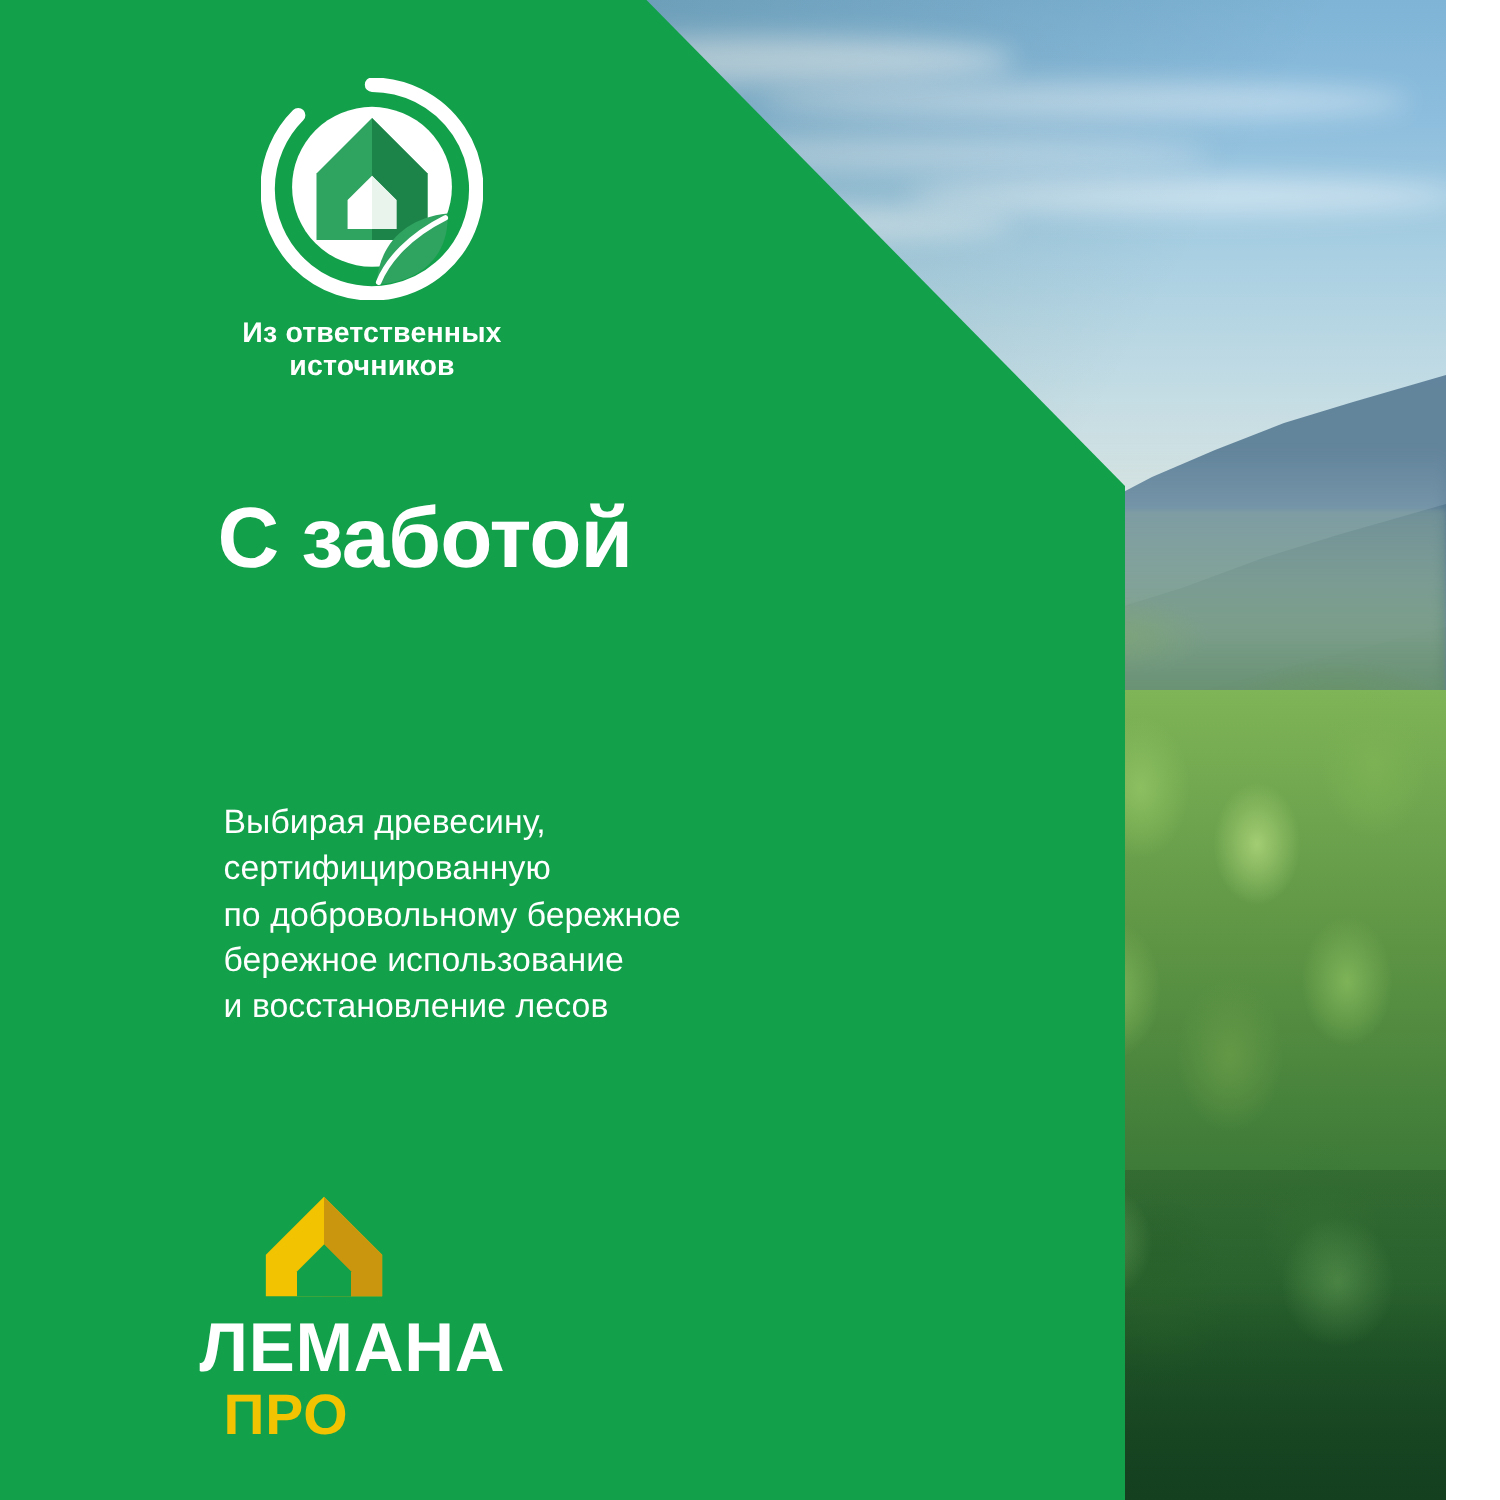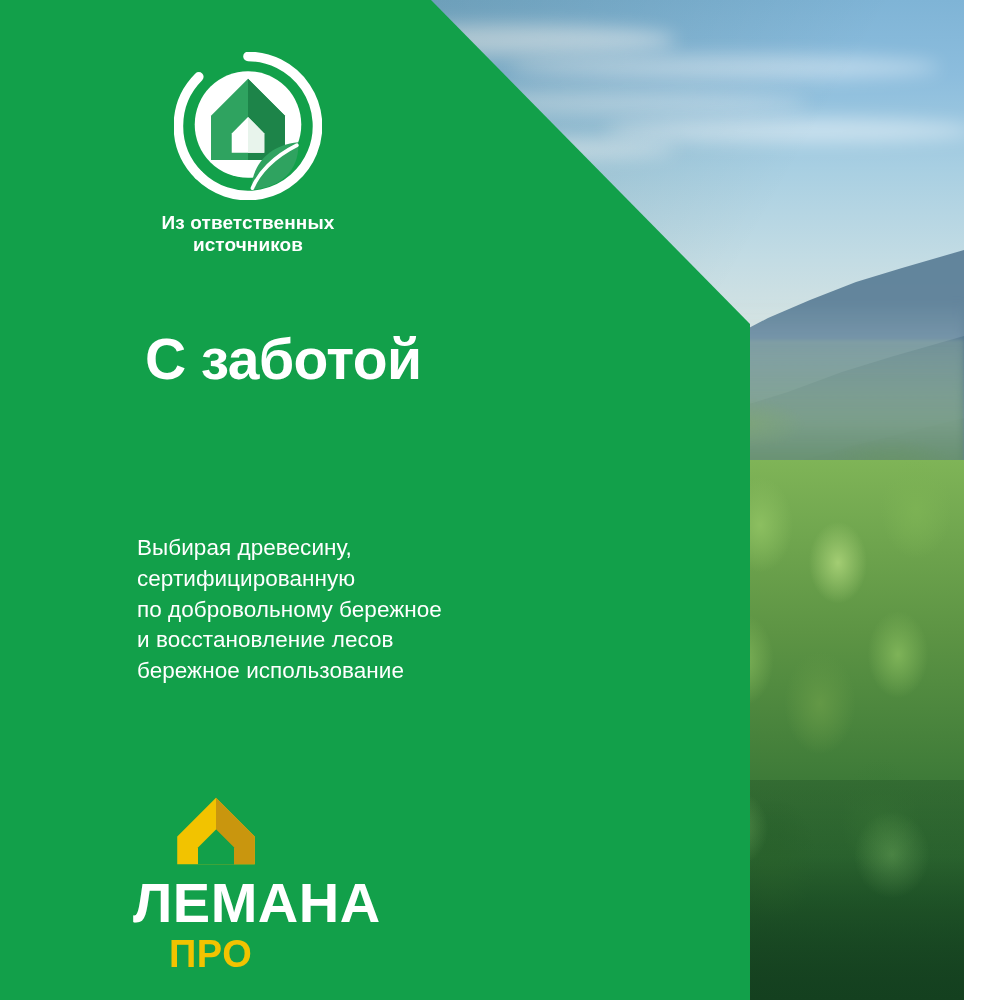--- a/index.html
+++ b/index.html
@@ -153,39 +153,39 @@
     font-size:57px;
     line-height:1.03;
     letter-spacing:-.6px;
     margin-left:12px;
   }
   .headline span { display:block; }
 
   
   .body-copy {
     position:absolute;
-    left:137px; top:533px;
+    left:149px; top:533px;
     color:#ffffff;
     font-size:22.5px;
     line-height:1.37;
     letter-spacing:.05px;
   }
   .body-copy span { display:block; }
 
   
   .brand { position:absolute; left:133px; top:795px; width:240px; }
   .brand-house { display:block; margin:0 0 8px 41px; width:84px; height:72px; }
   .brand-name {
-    color:#ffffff; font-weight:bold; font-size:56px;
+    color:#ffffff; font-weight:bold; font-size:46px;
     line-height:1; letter-spacing:.5px;
   }
   .brand-sub {
     color:#f2c300; font-weight:bold; font-size:38px;
     line-height:1; letter-spacing:.5px;
-    margin-top:4px; margin-left:36px;
+    margin-top:4px; margin-left:16px;
   }
 </style>
 </head>
 <body>
 
 <div class="poster">
 
   <div class="photo">
     <div class="photo-sky">
       <div class="cloud cl1"></div>
@@ -242,22 +242,22 @@
   </div>
 
   <h1 class="headline">
     <span>С заботой</span>
   </h1>
 
   <p class="body-copy">
     <span>Выбирая древесину,</span>
     <span>сертифицированную</span>
     <span>по добровольному бережное</span>
+    <span>бережное использование</span>
     <span>и восстановление лесов</span>
-    <span>бережное использование</span>
   </p>
 
   <div class="brand">
     <svg class="brand-house" viewBox="0 0 120 104" aria-hidden="true">
       <path d="M60 4 L116 60 L116 100 L4 100 L4 60 Z" fill="#f2c300"></path>
       <path d="M60 4 L116 60 L116 100 L60 100 Z" fill="#c9960e"></path>
       <path d="M60 50 L86 76 L86 100 L34 100 L34 76 Z" fill="#12a04a"></path>
       <path d="M60 50 L86 76 L86 100 L60 100 Z" fill="#12a04a"></path>
     </svg>
     <div class="brand-name">ЛЕМАНА</div>

